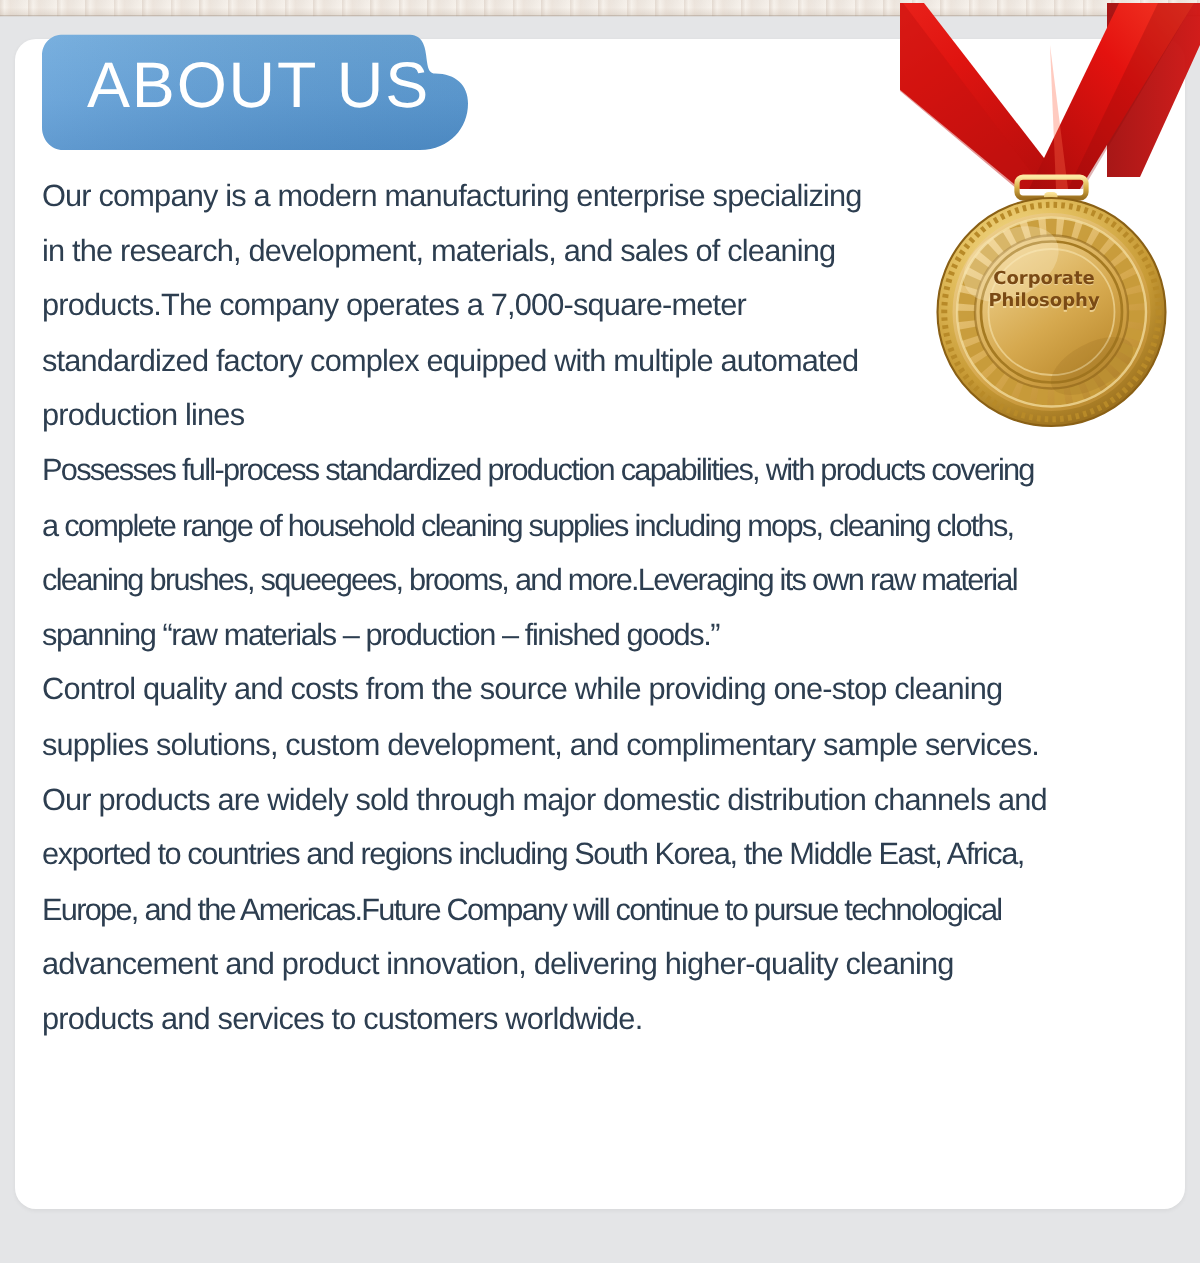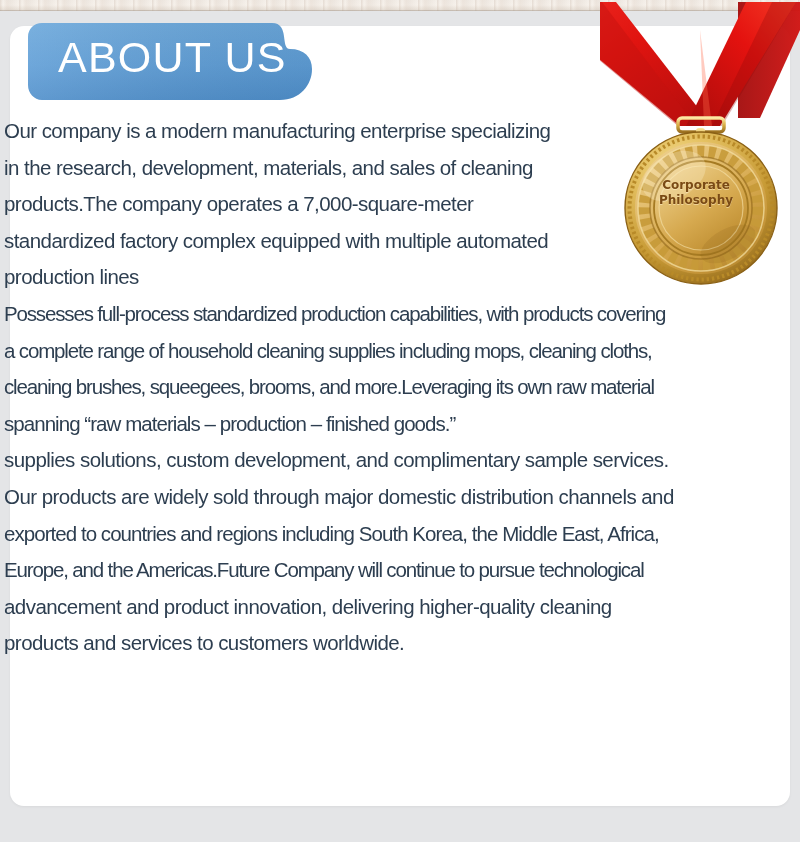--- a/index.html
+++ b/index.html
@@ -107,21 +107,21 @@
     color: #7a4a15;
     text-shadow: 0 1px 0 rgba(255,240,200,0.55);
     z-index: 9;
     pointer-events: none;
   }
   .medal-text span { display: block; }
 
   
   .body-copy {
     position: absolute;
-    left: 4px;
+    left: 28px;
     top: 113px;
     width: 756px;
     z-index: 4;
   }
   .para { margin: 0; }
   .line {
     color: #2d3e50;
     font-size: 20.5px;
     line-height: 36.6px;
     font-family: "Liberation Sans", sans-serif;
@@ -250,20 +250,21 @@
   </div>
 
   <div class="para">
     <div class="line tight2">Possesses full-process standardized production capabilities, with products covering</div>
     <div class="line tight2">a complete range of household cleaning supplies including mops, cleaning cloths,</div>
     <div class="line tight2"> cleaning brushes, squeegees, brooms, and more.Leveraging its own raw material</div>
     <div class="line tight"> spanning  “raw materials – production – finished goods.”</div>
   </div>
 
   <div class="para">
+    <div class="line">Control quality and costs from the source while providing one-stop cleaning</div>
     <div class="line">supplies solutions, custom development, and complimentary sample services.</div>
     <div class="line">Our products are widely sold through major domestic distribution channels and</div>
     <div class="line tight">exported to countries and regions including South Korea, the Middle East, Africa,</div>
     <div class="line tight2"> Europe, and the Americas.Future Company will continue to pursue technological</div>
     <div class="line">advancement and product innovation, delivering higher-quality cleaning</div>
     <div class="line">products and services to customers worldwide.</div>
   </div>
 
 </div>
 

